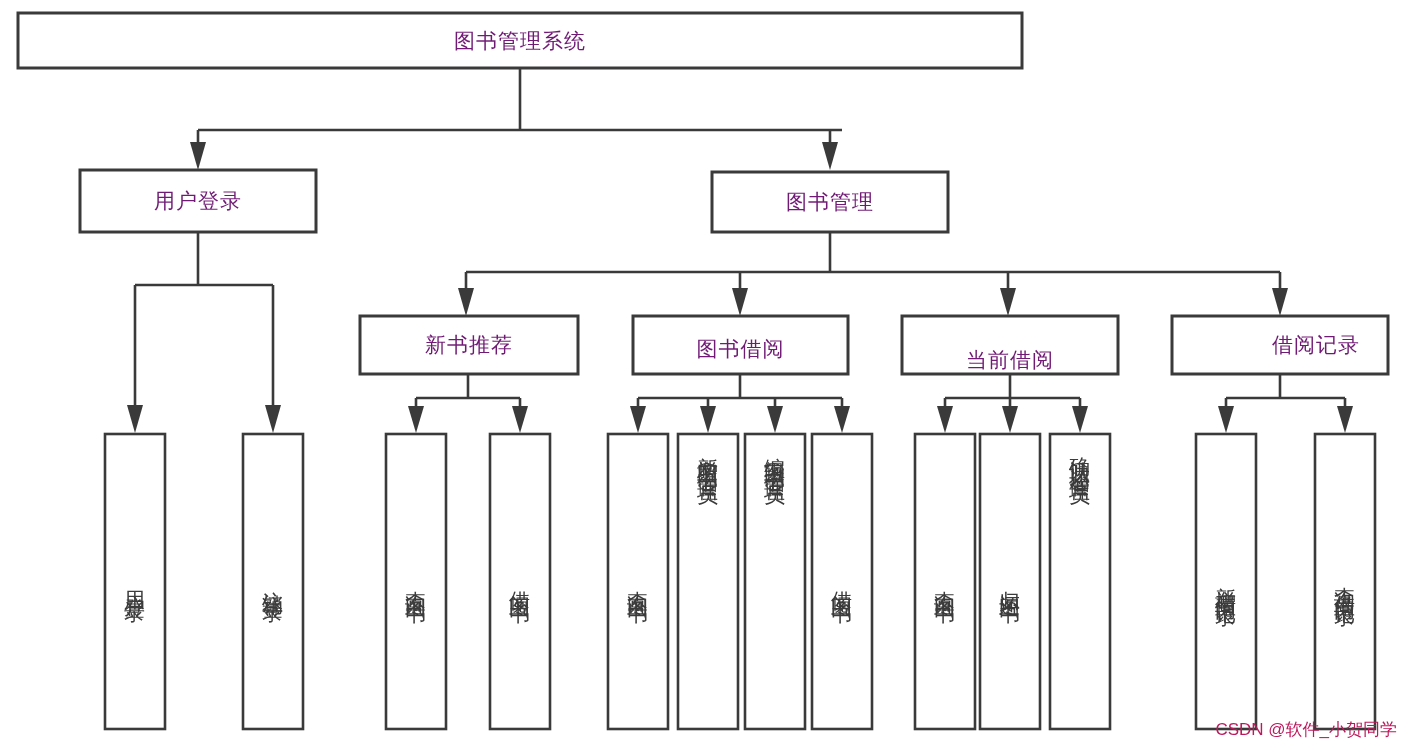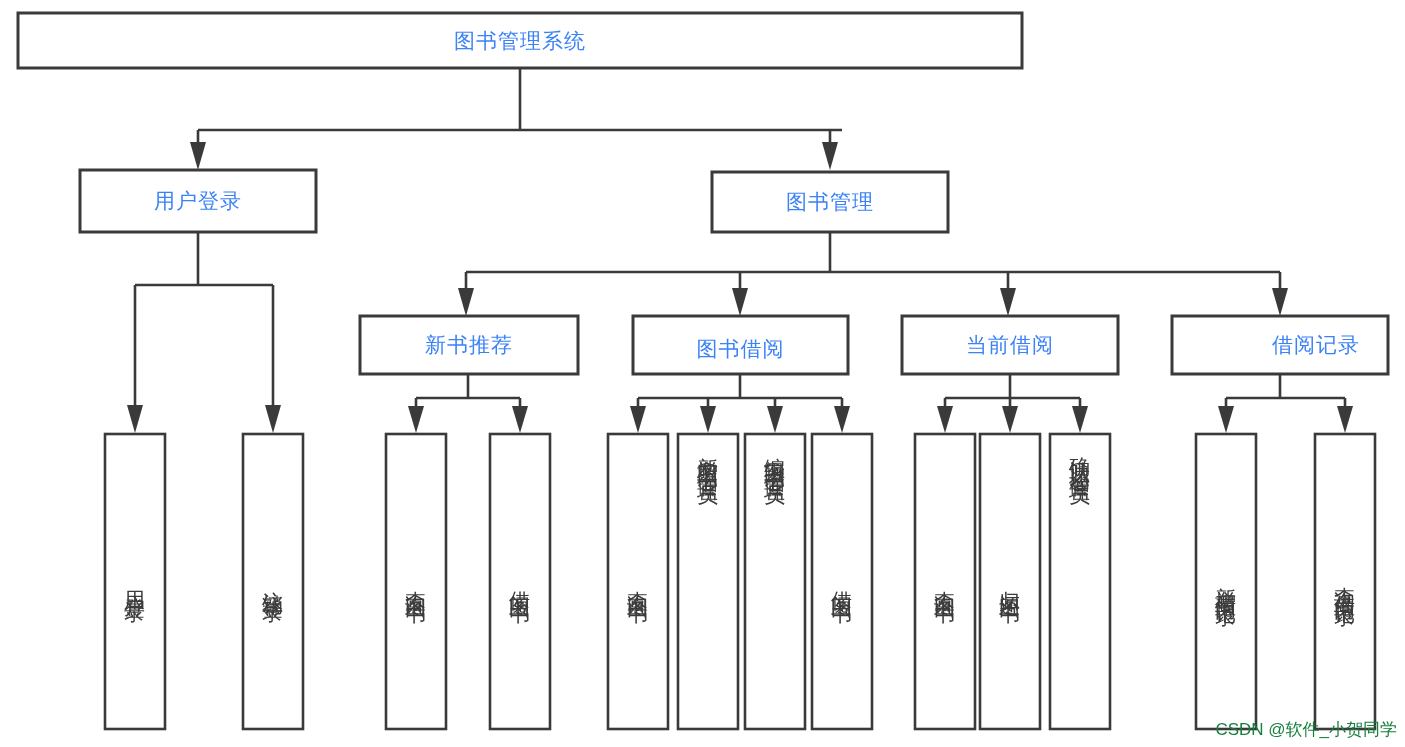--- a/index.html
+++ b/index.html
@@ -66,31 +66,31 @@
   .hlabel-wrap {
     position: absolute;
     display: flex;
     align-items: center;
     justify-content: center;
     pointer-events: none;
   }
   .hlabel-text {
     font-family: Liberation Serif, serif;
     font-size: 21px;
-    color: #3b82f6;
+    color: #701a75;
     white-space: nowrap;
     letter-spacing: 1px;
   }
   #watermark {
     position: absolute;
     right: 8px;
     bottom: 6px;
     font-family: "Liberation Sans", "DejaVu Sans", sans-serif;
     font-size: 17px;
-    color: #15803d;
+    color: #be185d;
     white-space: nowrap;
     user-select: none;
   }
 </style>
 </head>
 <body>
 
 <div id="diagram-root">
 
   <svg class="flow" viewBox="0 0 1405 747" xmlns="http://www.w3.org/2000/svg">
@@ -211,21 +211,21 @@
   </div>
 
   <div class="hlabel-wrap" style="left:712px; top:172px; width:236px; height:60px;">
     <span class="hlabel-text">图书管理</span>
   </div>
 
   <div class="hlabel-wrap" style="left:633px; top:316px; width:215px; height:66px;">
     <span class="hlabel-text">图书借阅</span>
   </div>
 
-  <div class="hlabel-wrap" style="left:902px; top:316px; width:216px; height:58px;">
+  <div class="hlabel-wrap" style="left:902px; top:316px; width:216px; height:58px;align-items:flex-end;">
     <span class="hlabel-text">当前借阅</span>
   </div>
 
   <div class="hlabel-wrap" style="left:1172px; top:316px; width:216px; height:58px;margin-left:36px;">
     <span class="hlabel-text">借阅记录</span>
   </div>
 
   <div class="vlabel-wrap" style="left:105px; top:434px; width:60px; height:295px;">
     <span class="vlabel-text">用户登录</span>
   </div>

